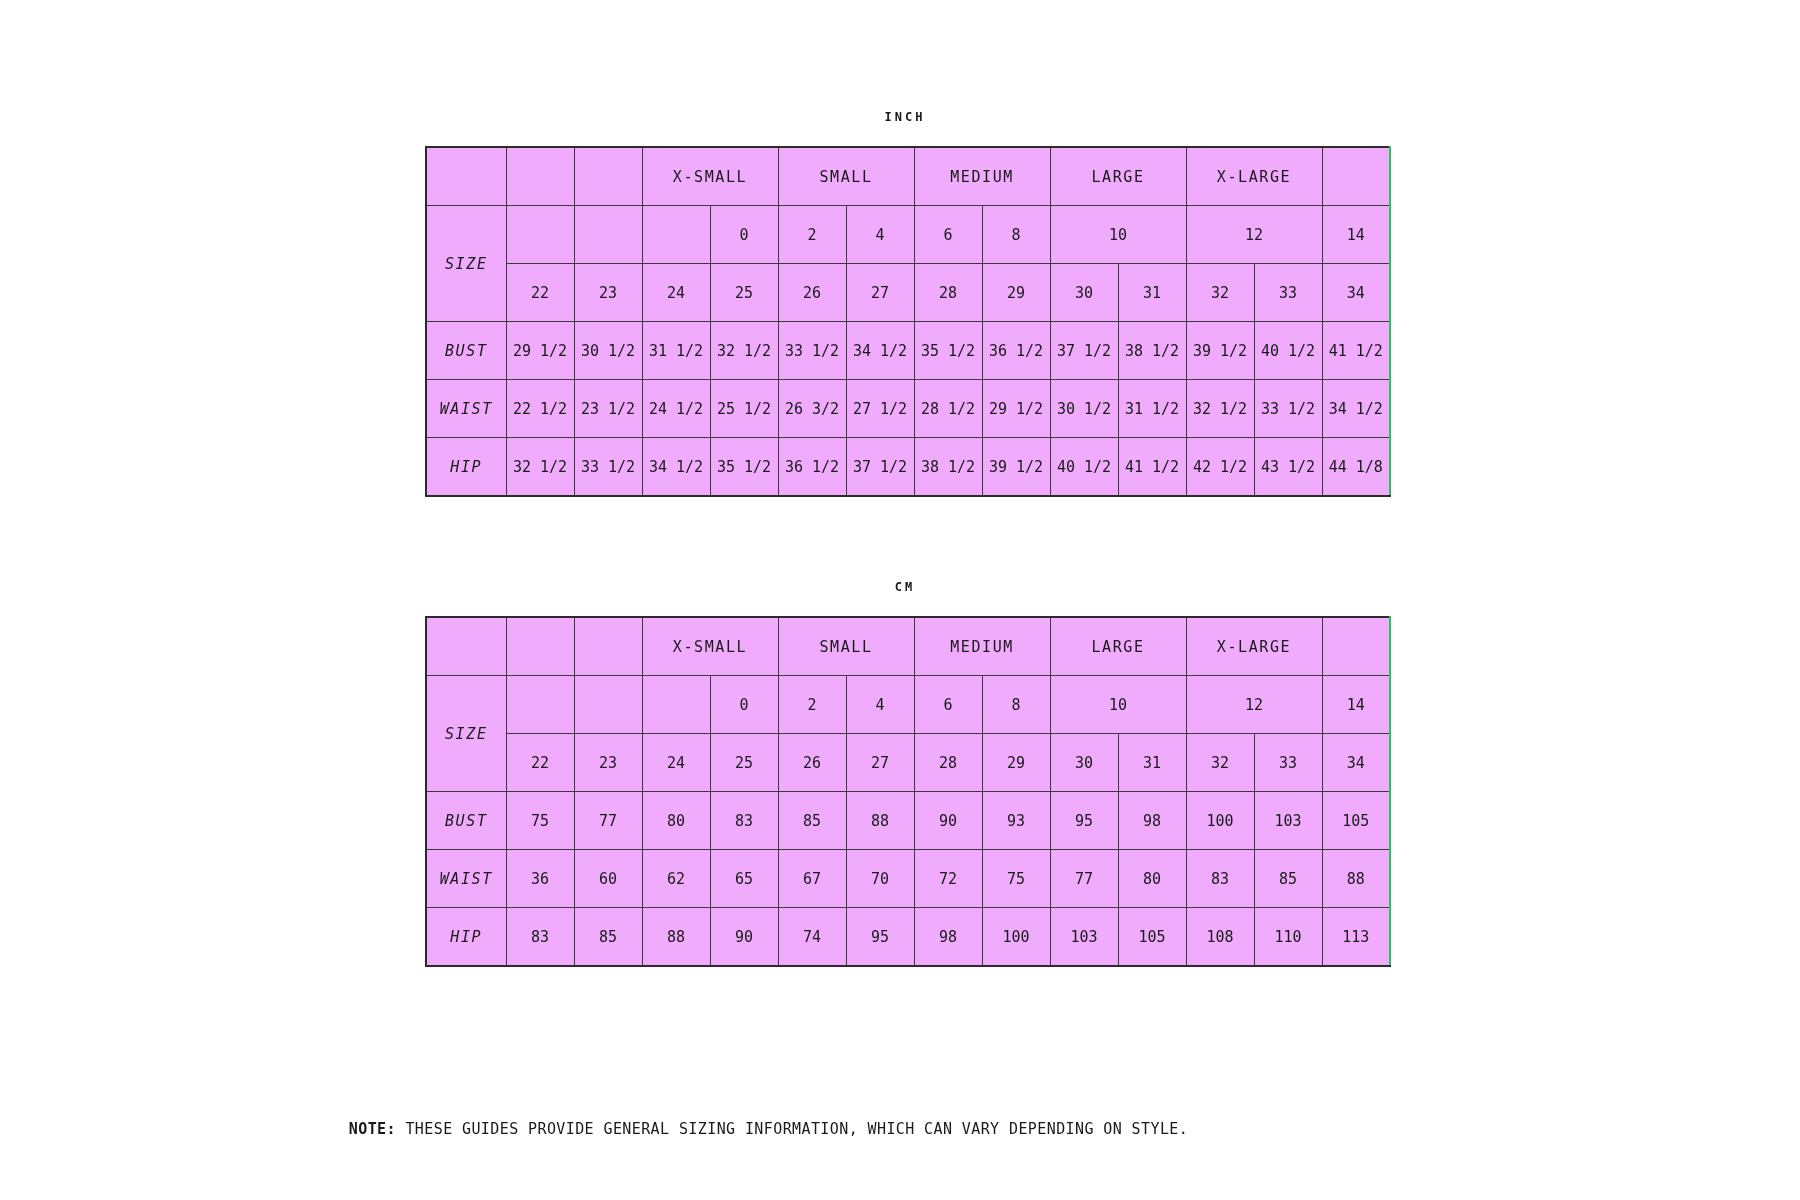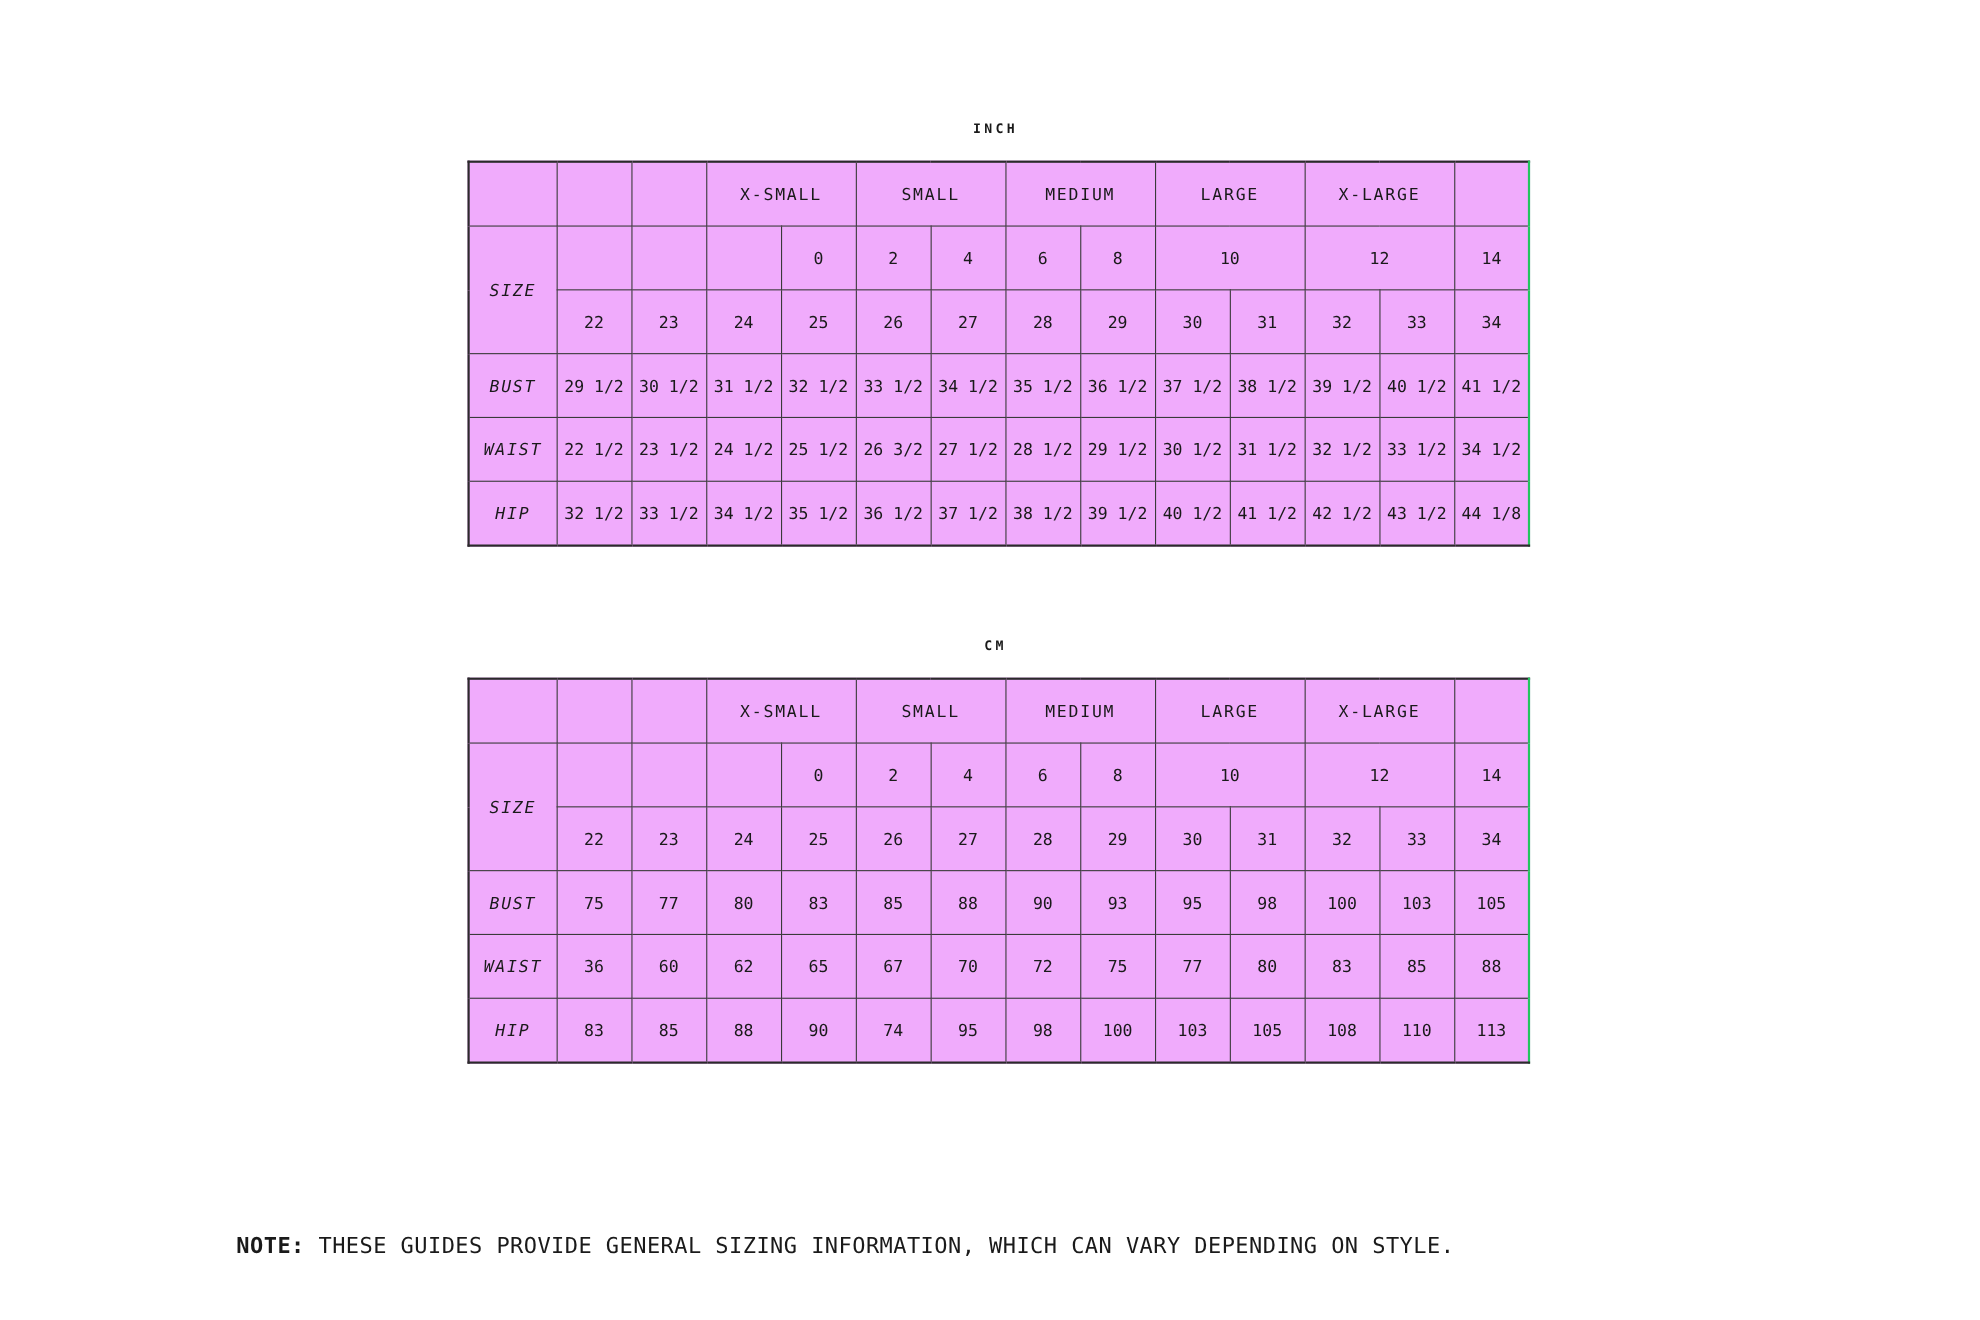--- a/index.html
+++ b/index.html
@@ -87,21 +87,21 @@
   td.nb-right { border-right: none; }
   td.nb-left  { border-left: none; }
   td.nb-bottom{ border-bottom: none; }
 
   .note {
     position: absolute;
     top: 1120px;
     left: 0;
     width: 1537px;
     text-align: center;
-    font-size: 20px;
+    font-size: 15px;
     letter-spacing: 0.4px;
     color: #1a1a1a;
     font-family: "DejaVu Sans Mono", monospace;
   }
   .note b { font-weight: 700; }
 </style>
 </head>
 <body>
 
 <div class="page">

